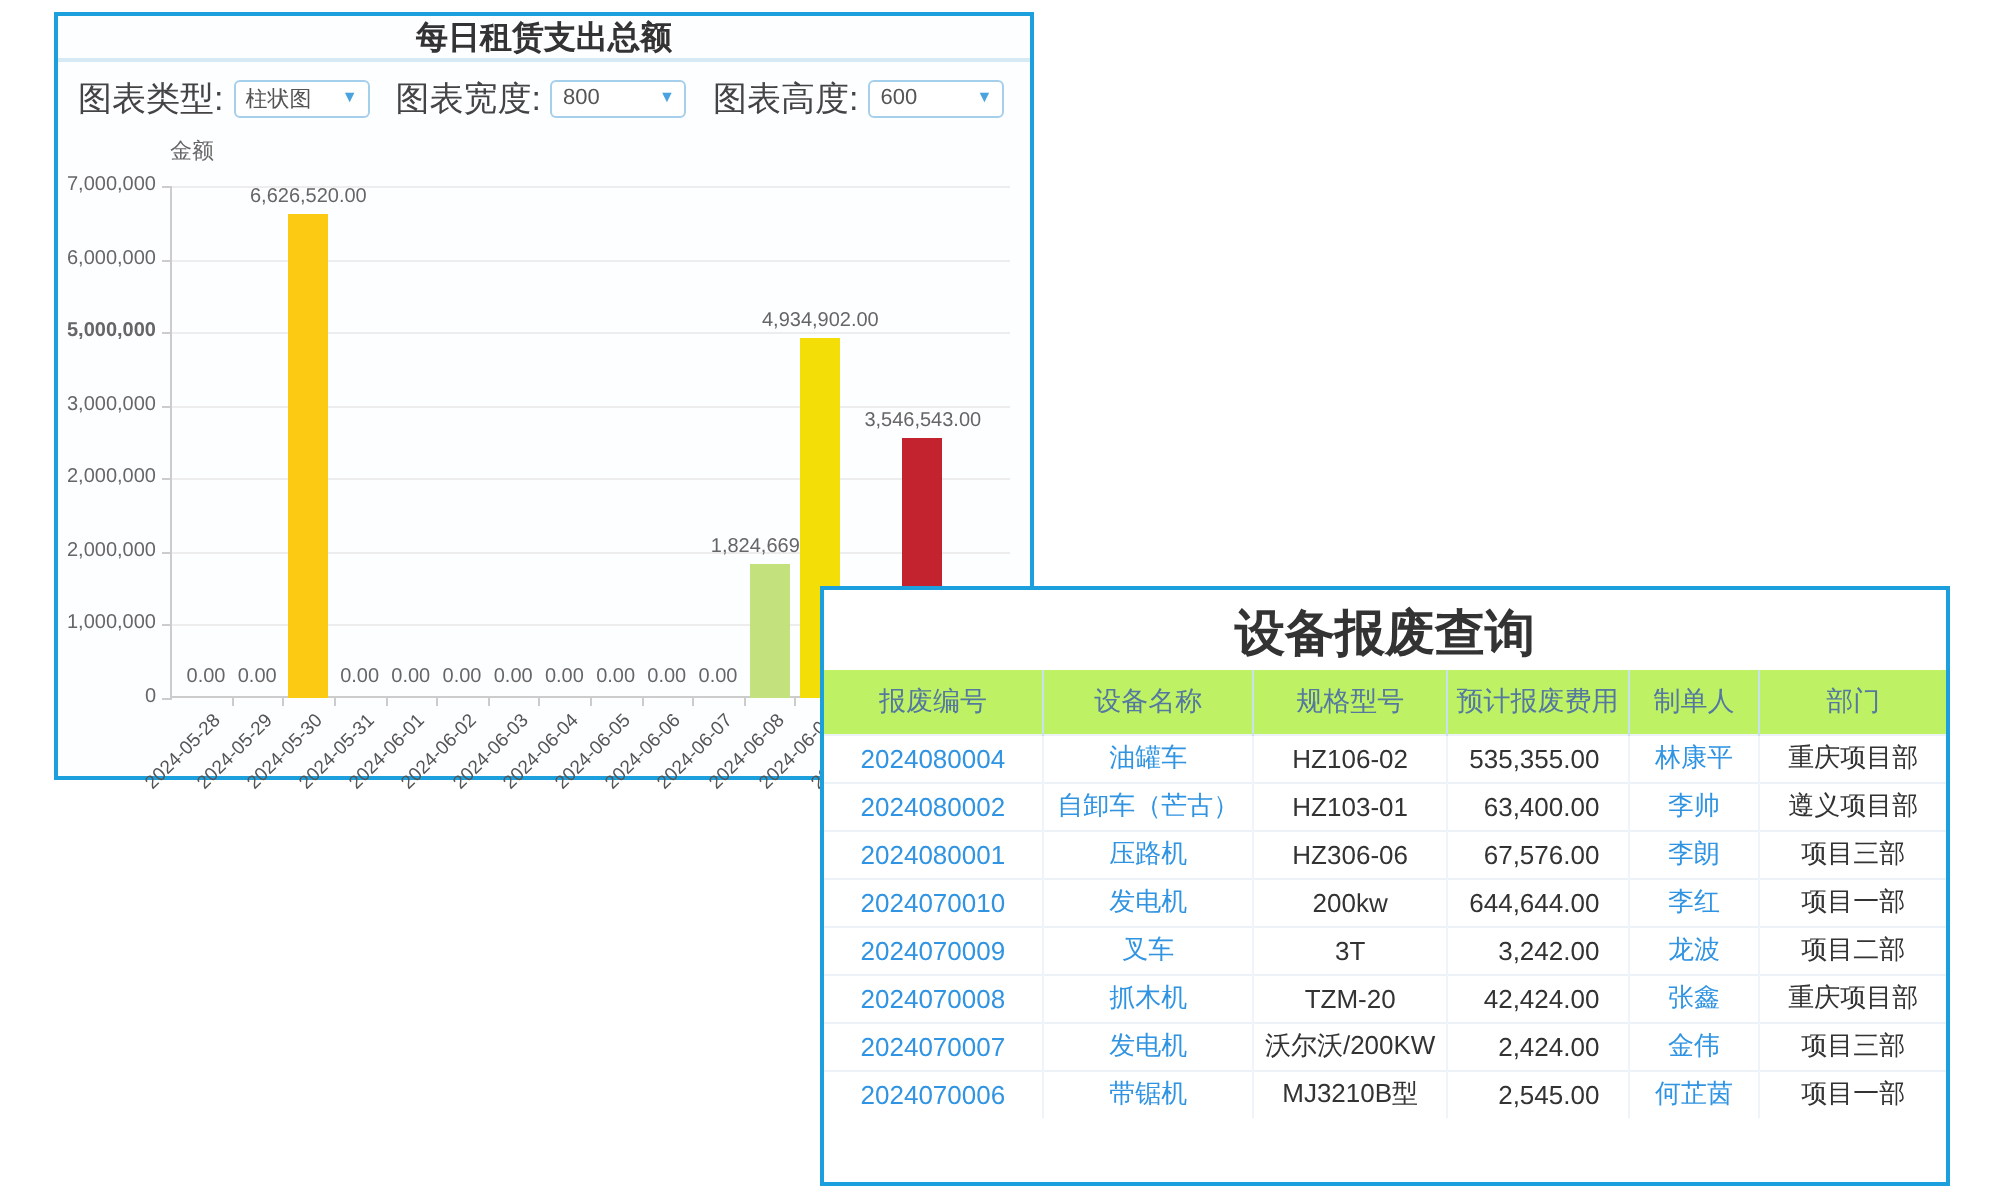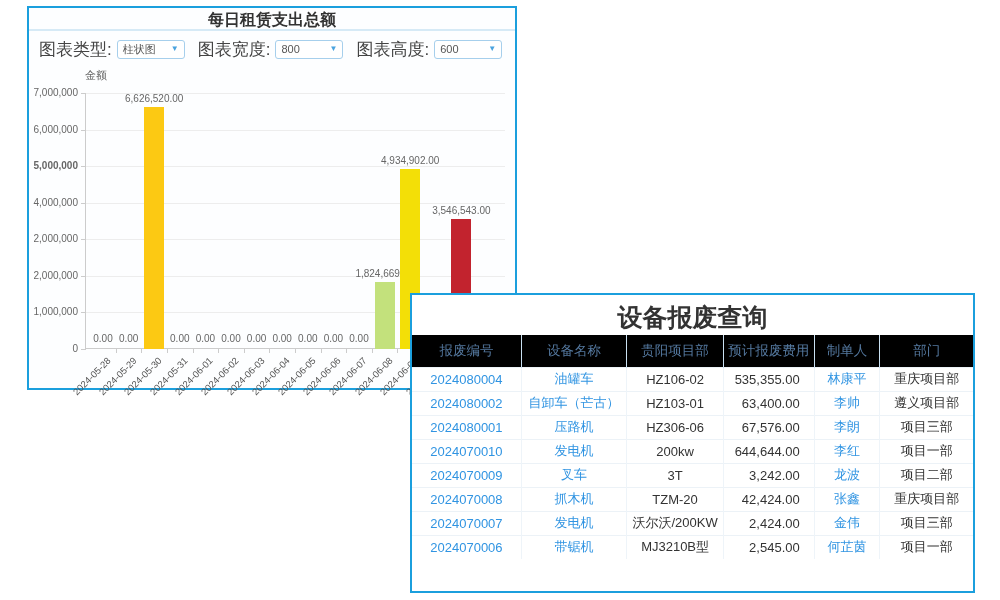--- a/index.html
+++ b/index.html
@@ -35,21 +35,21 @@
   .xdate { position:absolute; width:70px; text-align:right; font-size:9.5px;
     color:#555; white-space:nowrap; transform:rotate(-45deg);
     transform-origin:100% 0; }
 
   
   #table-panel { position:absolute; left:410px; top:293px; width:565px; height:300px;
     border:2px solid #1b9fdd; background:#fff; z-index:10; overflow:hidden; }
   .table-title { height:40px; line-height:44px; text-align:center; font-size:25px;
     font-weight:bold; color:#333; }
   table { width:100%; border-collapse:collapse; table-layout:fixed; }
-  th { background:#000000; color:#54789f; font-size:13.5px; font-weight:normal;
+  th { background:#bef264; color:#54789f; font-size:13.5px; font-weight:normal;
     height:32px; border-left:1px solid #c9e0f1; text-align:center; }
   th:first-child { border-left:none; }
   td { height:24px; font-size:13px; color:#333; text-align:center;
     border-top:1px solid #ecf2f7; border-left:1px solid #eef4f9;
     white-space:nowrap; overflow:hidden; }
   td:first-child { border-left:none; }
   td.blue { color:#3094e2; }
   td.num { text-align:right; padding-right:14px; }
 </style>
 </head>
@@ -91,21 +91,21 @@
         <div class="gridline" style="top: 219.429px;"></div>
         <div class="ytick" style="top: 213.429px;">1,000,000</div>
         <div class="ytickmark" style="top: 219.429px;"></div>
         <div class="gridline" style="top: 182.857px;"></div>
         <div class="ytick" style="top: 176.857px;">2,000,000</div>
         <div class="ytickmark" style="top: 182.857px;"></div>
         <div class="gridline" style="top: 146.286px;"></div>
         <div class="ytick" style="top: 140.286px;">2,000,000</div>
         <div class="ytickmark" style="top: 146.286px;"></div>
         <div class="gridline" style="top: 109.714px;"></div>
-        <div class="ytick" style="top: 103.714px;">4,000,000</div>
+        <div class="ytick" style="top: 103.714px;">3,000,000</div>
         <div class="ytickmark" style="top: 109.714px;"></div>
         <div class="gridline" style="top: 73.1429px;"></div>
         <div class="ytick" style="top: 67.1429px; font-weight: bold;">5,000,000</div>
         <div class="ytickmark" style="top: 73.1429px;"></div>
         <div class="gridline" style="top: 36.5714px;"></div>
         <div class="ytick" style="top: 30.5714px;">6,000,000</div>
         <div class="ytickmark" style="top: 36.5714px;"></div>
         <div class="gridline" style="top: 0px;"></div>
         <div class="ytick" style="top: -6px;">7,000,000</div>
         <div class="ytickmark" style="top: 0px;"></div>
@@ -169,21 +169,21 @@
           <col style="width:18.8%">
           <col style="width:17.2%">
         <col style="width:16.2%">
           <col style="width:11.7%">
           <col style="width:16.6%">
       </colgroup>
       <thead>
           <tr id="scrap-head">
             <th>报废编号</th>
             <th>设备名称</th>
-            <th>贵阳项目部</th>
+            <th>规格型号</th>
             <th>预计报废费用</th>
             <th>制单人</th>
             <th>部门</th>
           </tr>
         </thead>
       <tbody id="scrap-body">
           <tr>
             <td class="blue">2024080004</td>
             <td class="blue">油罐车</td>
             <td>HZ106-02</td>

